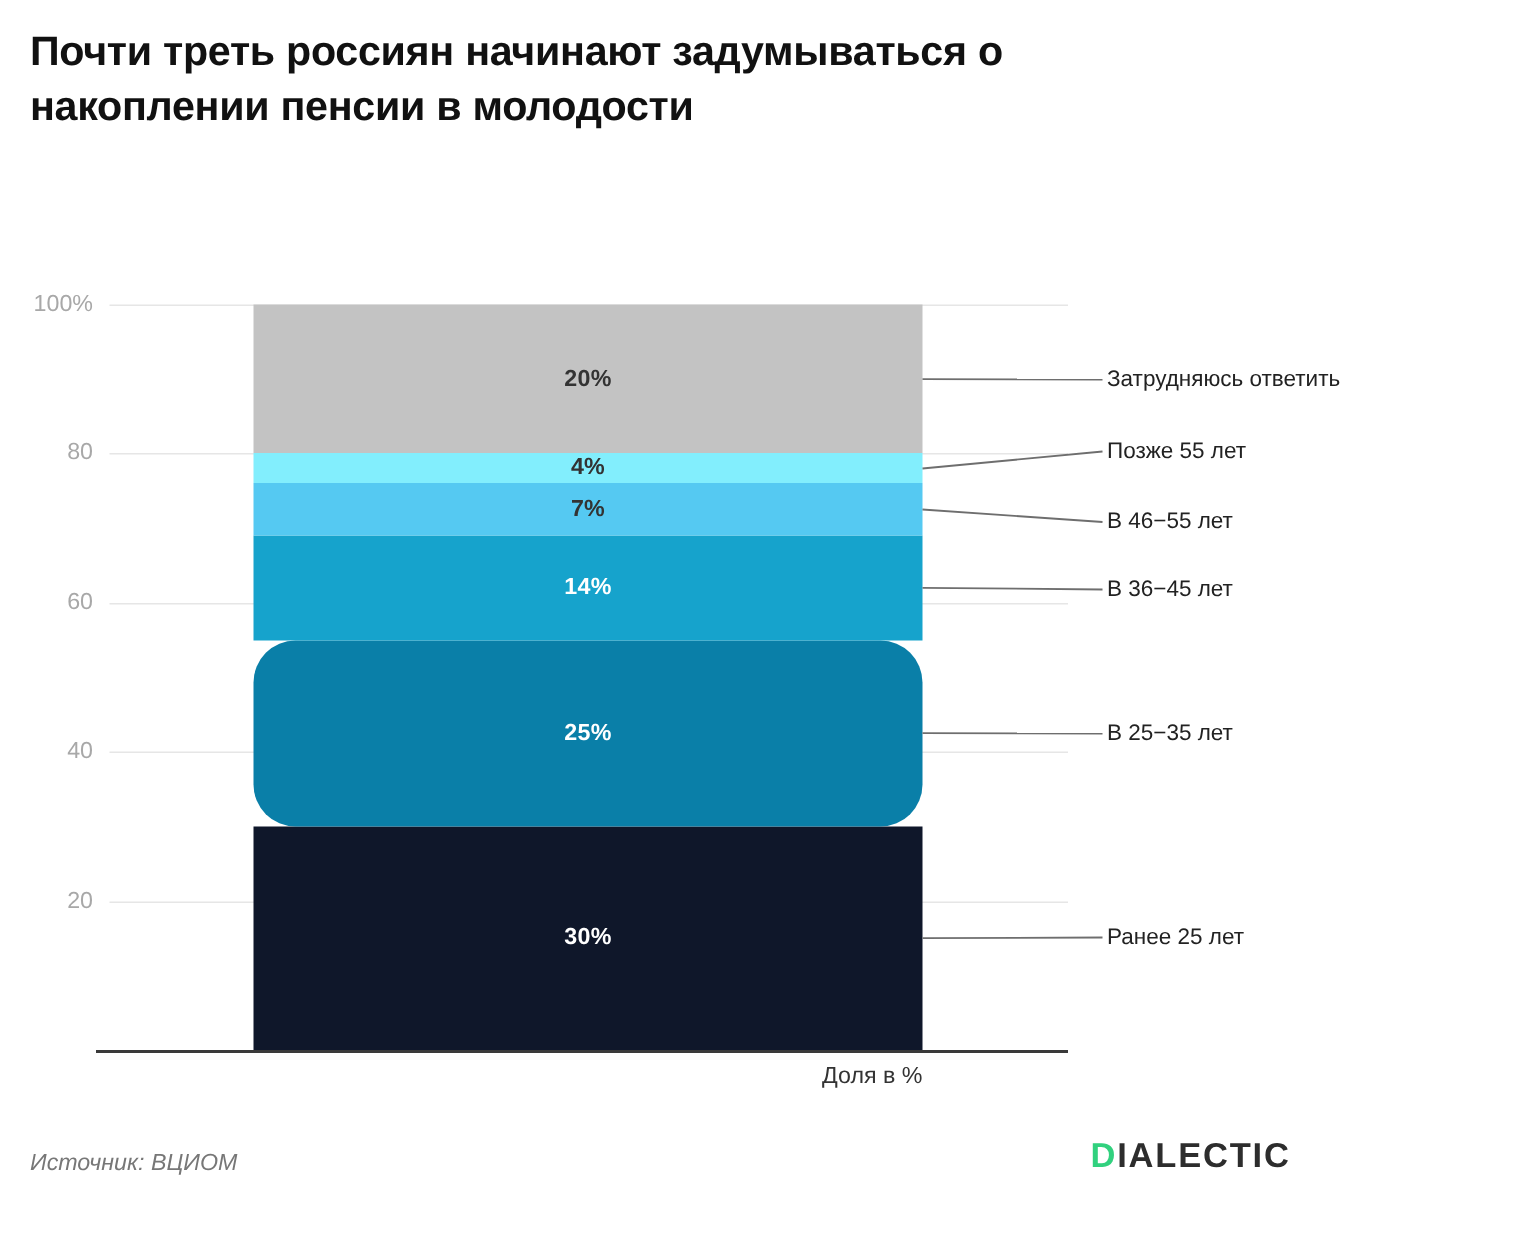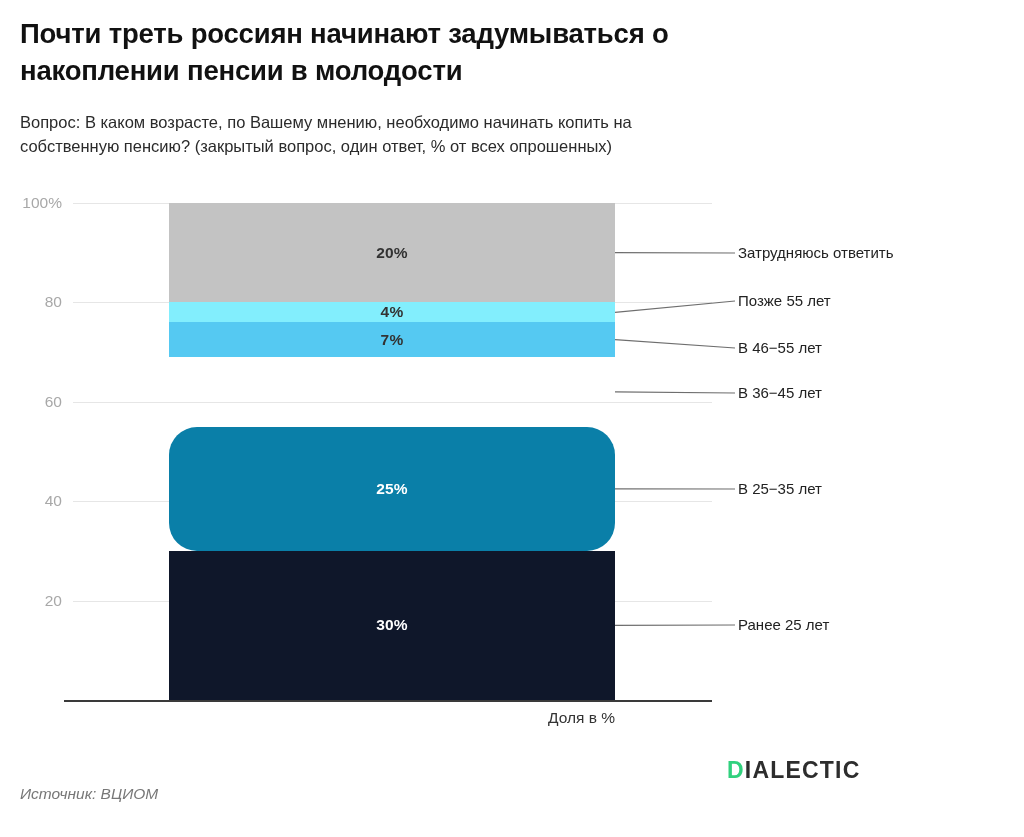--- a/index.html
+++ b/index.html
@@ -124,21 +124,21 @@
     width: 446px;
     text-align: right;
     font-size: 15.5px;
     color: #333333;
   }
 
   
   #source-note {
     position: absolute;
     left: 20px;
-    top: 785px;
+    top: 767px;
     font-size: 15.5px;
     font-style: italic;
     color: #777777;
   }
   #logo {
     position: absolute;
     left: 727px;
     top: 757px;
     font-size: 23px;
     font-weight: bold;
@@ -146,22 +146,20 @@
   }
   #logo-d { }
   #logo-rest { color: #2d2d2d; }
 </style>
 </head>
 <body>
 
 <div id="header">
   <h1 id="chart-title">Почти треть россиян начинают задумываться о
 накоплении пенсии в молодости</h1>
-  <p id="chart-subtitle">Вопрос: В каком возрасте, по Вашему мнению, необходимо начинать копить на
-собственную пенсию? (закрытый вопрос, один ответ, % от всех опрошенных)</p>
 </div>
 
 <div id="plot">
   <div id="gridlines">
       <div class="gridline" style="top: 203px;"></div>
       <div class="gridline" style="top: 302.4px;"></div>
       <div class="gridline" style="top: 401.8px;"></div>
       <div class="gridline" style="top: 501.2px;"></div>
       <div class="gridline" style="top: 600.6px;"></div>
     </div>
@@ -172,20 +170,23 @@
       <div class="ytick-label" style="top: 493.2px;">40</div>
       <div class="ytick-label" style="top: 592.6px;">20</div>
     </div>
   <div id="axis-baseline"></div>
   <div id="bar">
       <div class="segment" style="top: 347.9px; height: 149.1px; background: #0f172a;">
         <span class="segment-value value-light">30%</span>
       </div>
       <div class="segment" style="top: 223.65px; height: 124.25px; background: rgb(10, 127, 168); border-radius: 28px;">
         <span class="segment-value value-light">25%</span>
+      </div>
+      <div class="segment" style="top: 154.07px; height: 69.58px; background: rgb(22, 163, 204);">
+        <span class="segment-value value-light">14%</span>
       </div>
       <div class="segment" style="top: 119.28px; height: 34.79px; background: rgb(85, 201, 242);">
         <span class="segment-value value-dark">7%</span>
       </div>
       <div class="segment" style="top: 99.4px; height: 19.88px; background: rgb(130, 238, 253);">
         <span class="segment-value value-dark">4%</span>
       </div>
       <div class="segment" style="top: 0px; height: 99.4px; background: rgb(195, 195, 195);">
         <span class="segment-value value-dark">20%</span>
       </div>

